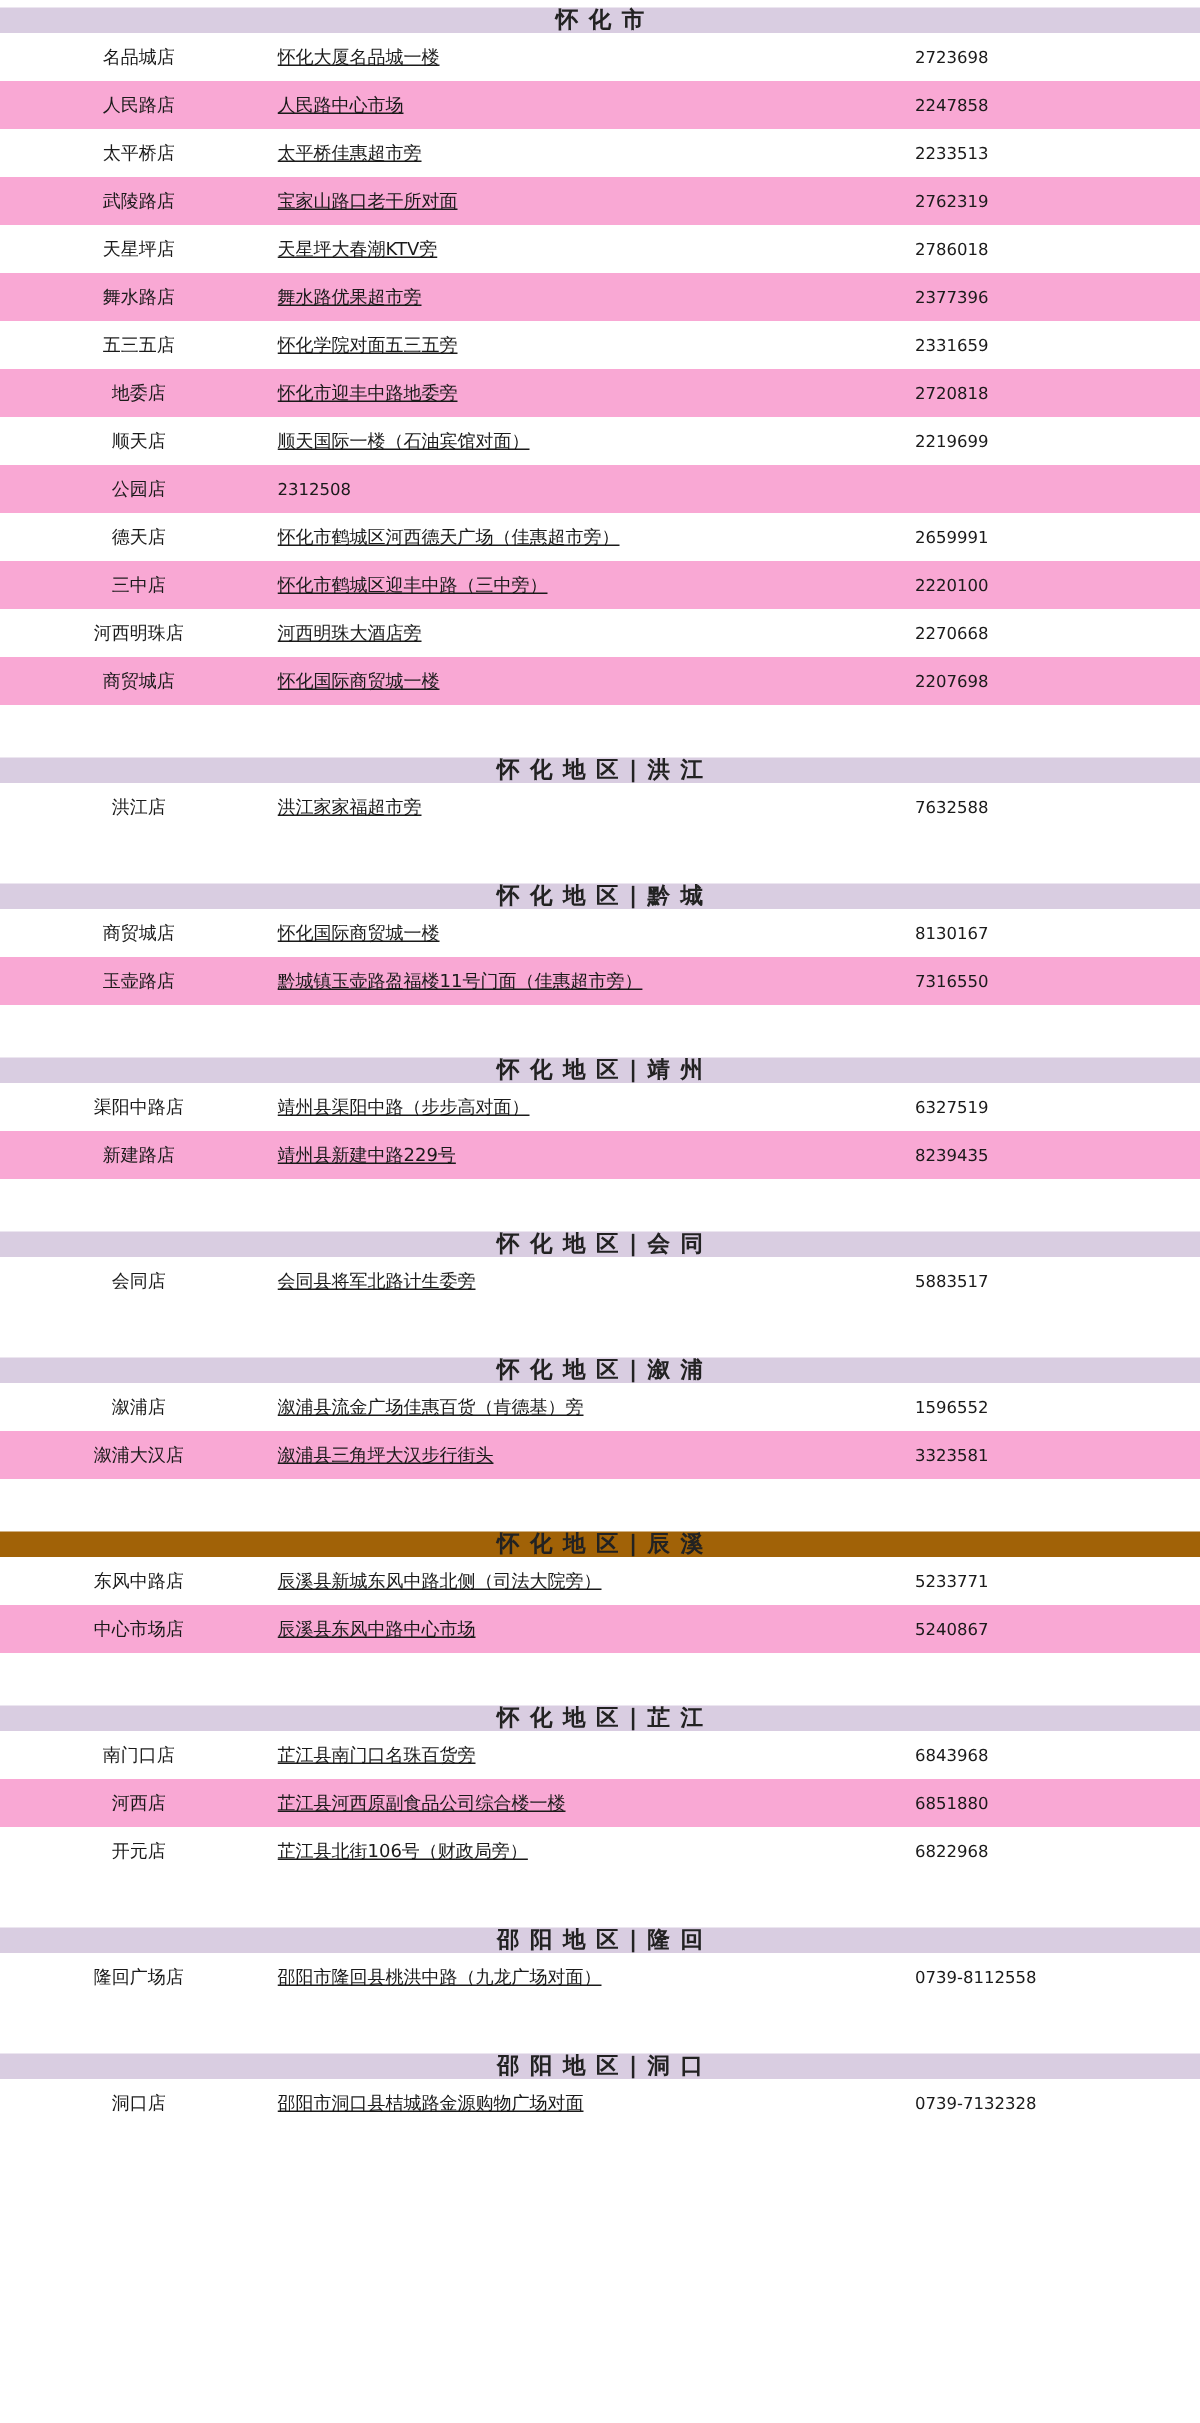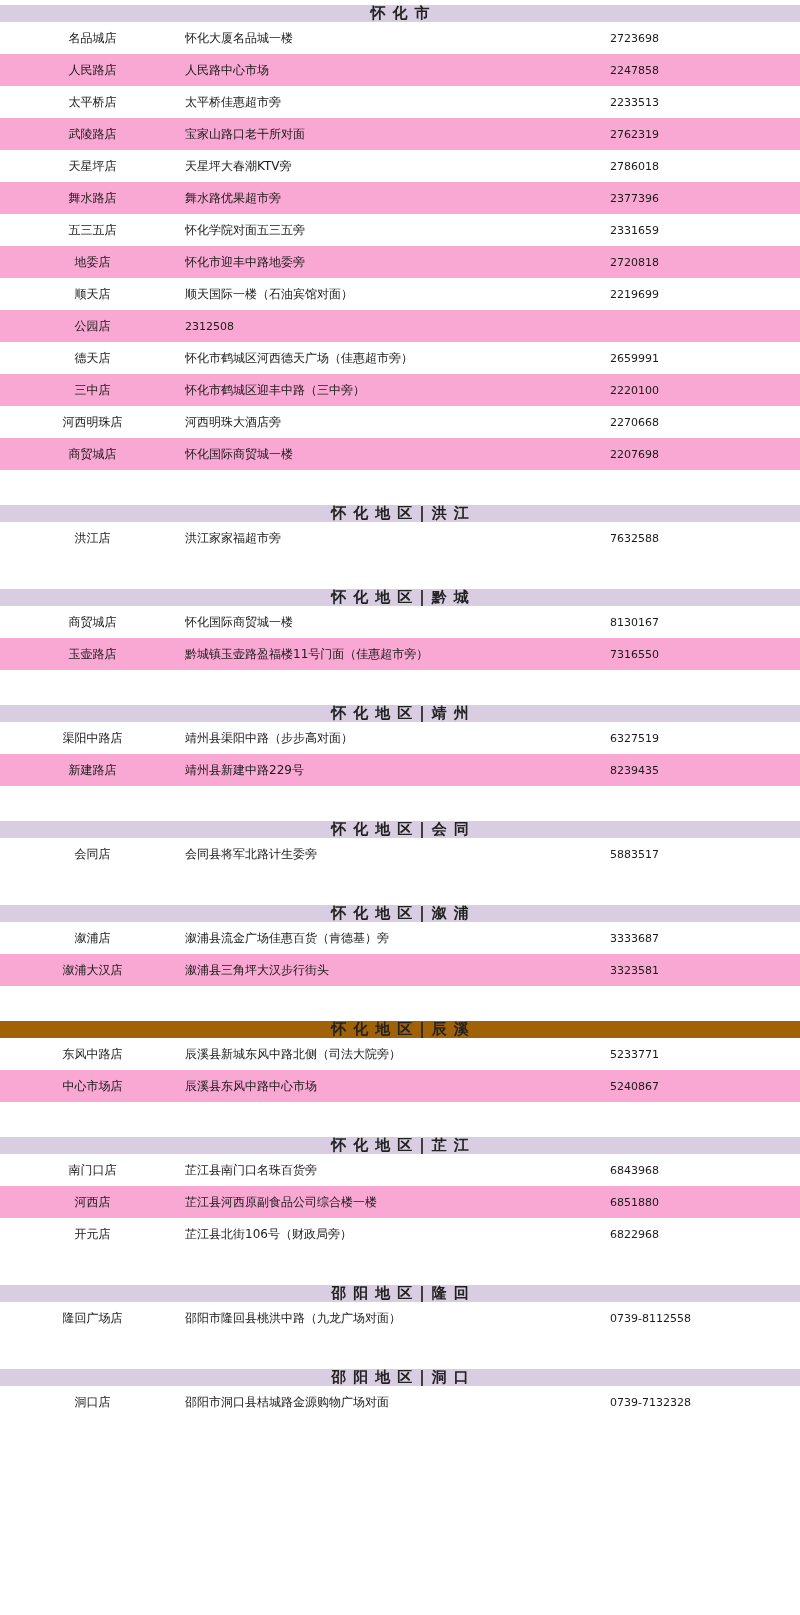--- a/index.html
+++ b/index.html
@@ -32,21 +32,21 @@
   .row {
     display: flex;
     align-items: center;
     height: 32px;
     font-size: 12px;
     background: #ffffff;
   }
   .row.alt { background: #f9a8d4; }
   .cell { white-space: nowrap; overflow: hidden; }
   .cell.name  { width: 185px; text-align: center; }
-  .cell.address { flex: 1; text-align: left; }
+  .cell.address { flex: 1; text-align: left; text-decoration: underline; }
   .cell.phone { width: 190px; text-align: left; font-size: 11px; }
 </style>
 </head>
 <body>
 
 <div id="store-list">
   <section class="region">
     <div class="region-header" style="background: rgb(217, 205, 225);">怀化市</div>
     <div class="rows">
   <div class="row">
@@ -189,21 +189,21 @@
   </div>
 </div>
   </section>
 
   <section class="region">
     <div class="region-header" style="background: rgb(217, 205, 225);">怀化地区|溆浦</div>
     <div class="rows">
   <div class="row">
     <div class="cell name">溆浦店</div>
     <div class="cell address">溆浦县流金广场佳惠百货（肯德基）旁</div>
-    <div class="cell phone">3333687</div>
+    <div class="cell phone">1596552</div>
   </div>
 
   <div class="row alt">
     <div class="cell name">溆浦大汉店</div>
     <div class="cell address">溆浦县三角坪大汉步行街头</div>
     <div class="cell phone">3323581</div>
   </div>
 </div>
   </section>
 

